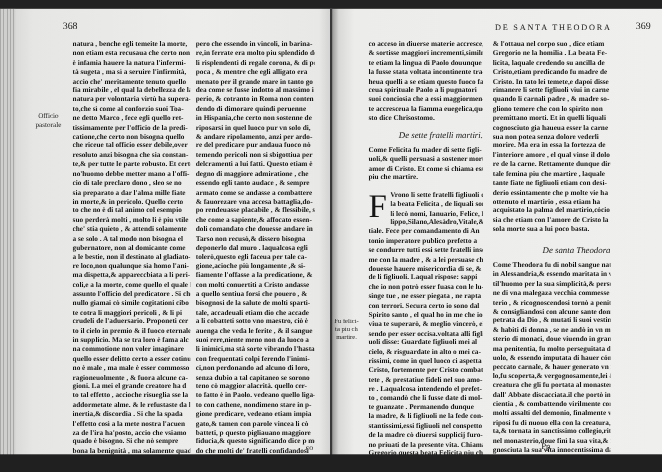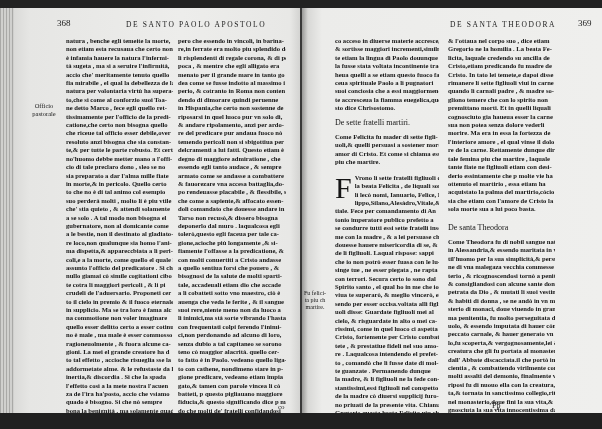--- a/index.html
+++ b/index.html
@@ -33,39 +33,38 @@
   }
   .page-num { position:absolute; top:10px; font-size:9px; color:#1a1a1a; }
   .col {
     position:absolute; font-size:6.6px; line-height:8.4px; color:#151515;
     text-align:justify; font-weight:bold;
   }
   .line { display:block; white-space:nowrap; overflow:hidden; text-overflow:clip; }
   .margin-note {
     position:absolute; font-size:6.5px; line-height:8px; color:#1a1a1a; text-align:center;
   }
-  .section-title { font-weight:normal; font-size:8px; text-align:left; margin:6px 0 6px 0; display:block; }
+  .section-title { font-style:italic; font-weight:normal; font-size:8px; text-align:right; margin:6px 0 6px 0; display:block; }
   .dropcap {
     float:left; font-size:30px; line-height:26px; margin:1px 3px 0 0; font-weight:normal;
   }
   .catch { position:absolute; font-size:7px; color:#1a1a1a; }
   .bottom-shadow { position:absolute; left:0; bottom:0; width:602px; height:16px; background:#202020; }
   .top-shadow { position:absolute; left:0; top:0; width:602px; height:8px; background:#222; }
 </style>
 </head>
 <body>
 
 <div class="top-shadow"></div>
 
 <div class="book">
 
   <div class="page left">
     <div class="edge-stripes"></div>
     <span class="page-num" style="left:57px;">368</span>
-    <span class="running-head" style="left:126px;">DE SANTO PAOLO APOSTOLO</span>
 
     <div class="margin-note" style="left:27px; top:94px; width:34px;">
       <span class="line">Officio</span>
       <span class="line">pastorale</span>
     </div>
 
     <div class="col" id="lc1" style="left:66px; top:29px; width:107px;">
         <span class="line">natura , benche egli temeite la morte,</span>
         <span class="line">non etiam esta recusaua che certo non</span>
         <span class="line">è infamia hauere la natura l'infermi-</span>

